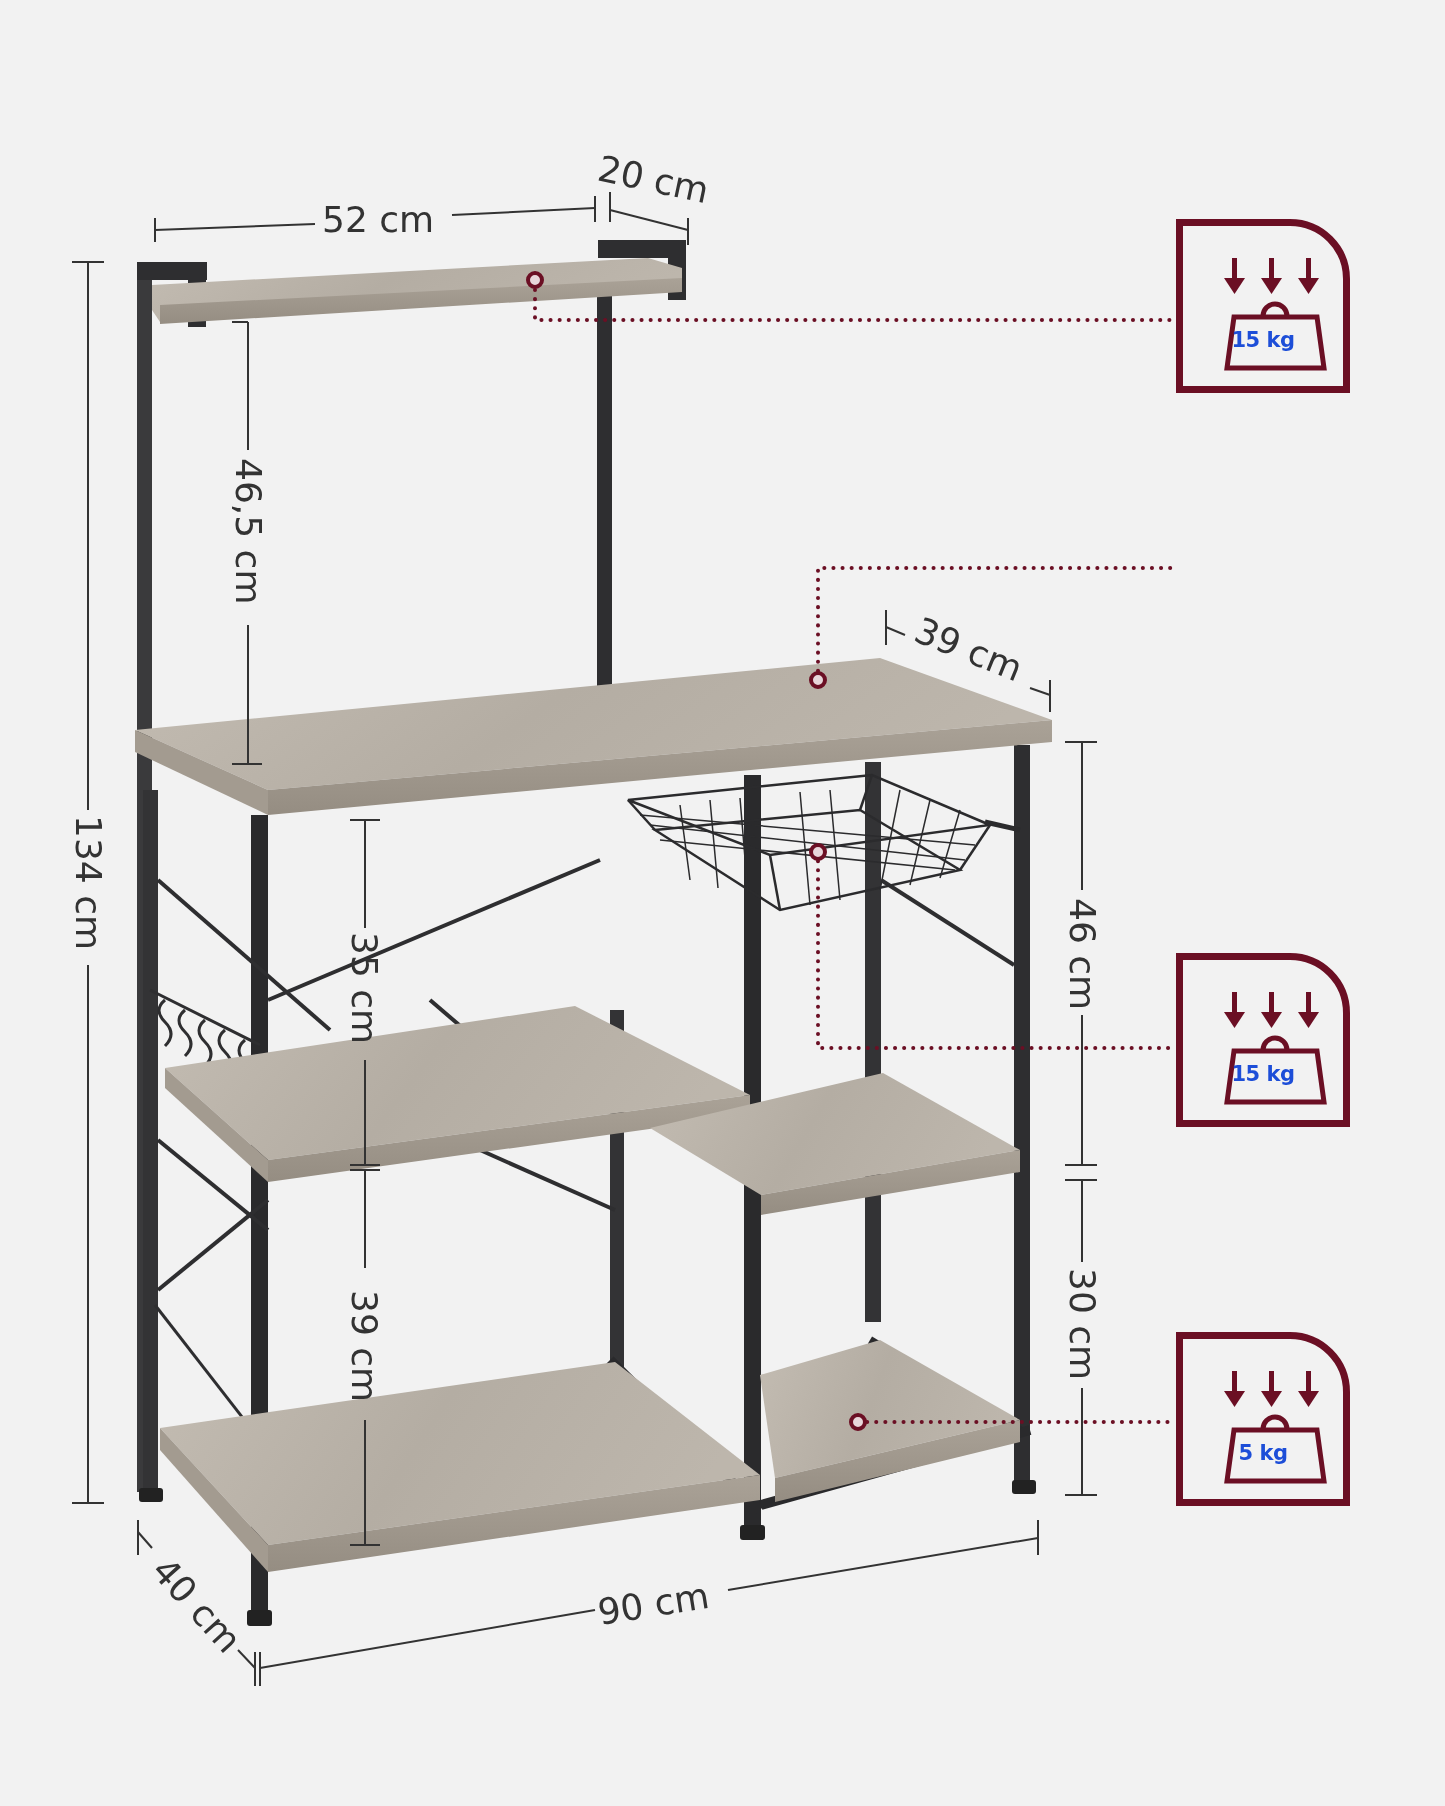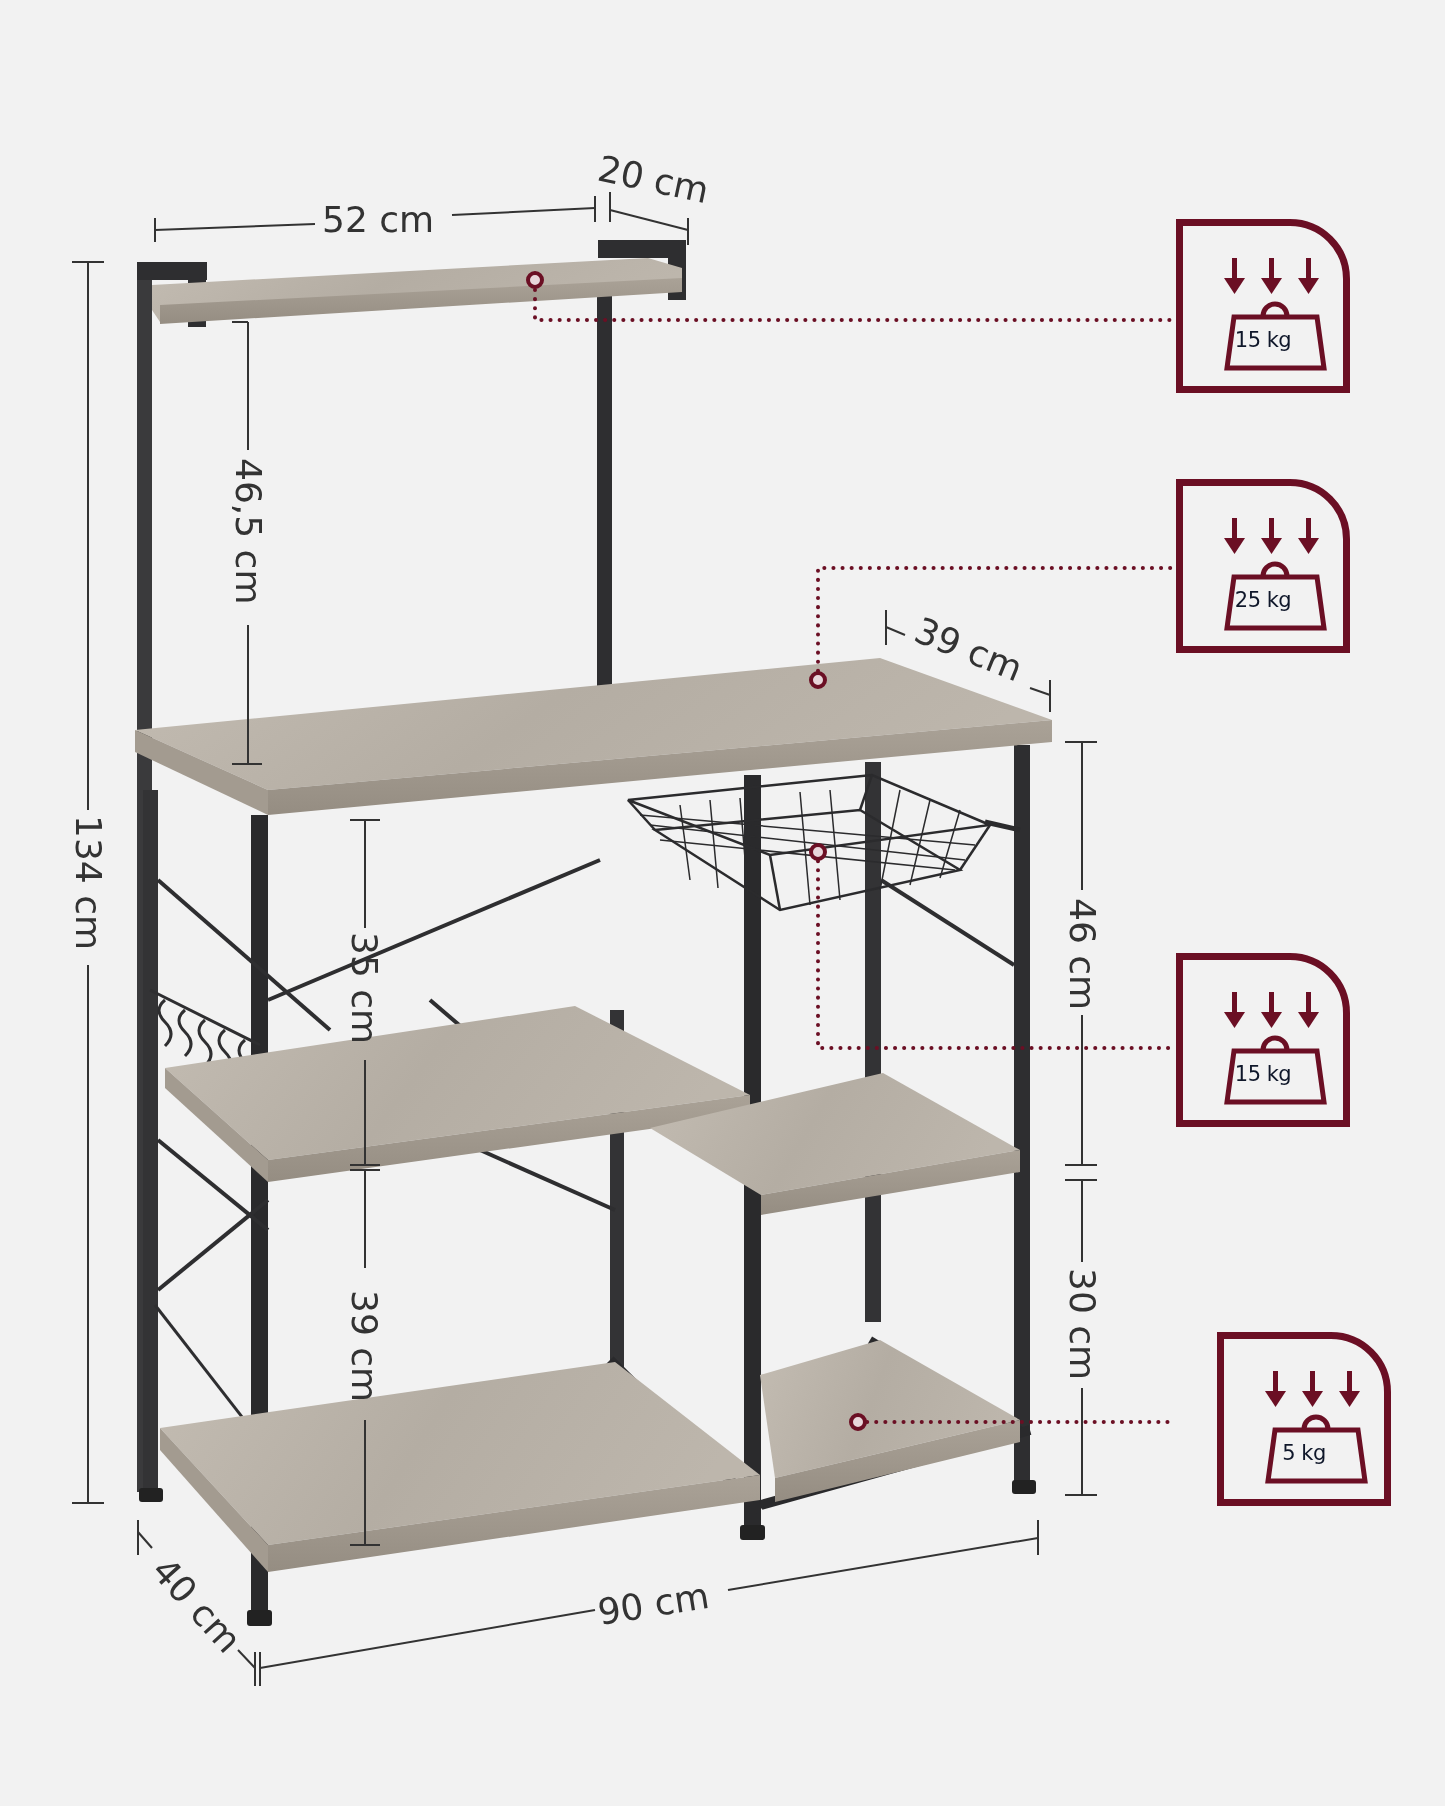--- a/index.html
+++ b/index.html
@@ -4,22 +4,22 @@
 <style>
   html, body { margin:0; padding:0; }
   body { width:1445px; height:1806px; background:#f2f2f2; position:relative; overflow:hidden;
          font-family:"Liberation Sans", sans-serif; }
   #stage { position:absolute; left:0; top:0; width:1313px; height:1806px; }
   .dim-text { font-family:"DejaVu Sans", sans-serif; font-size:36px; fill:#333333; }
   .badge { position:absolute; width:174px; height:174px; box-sizing:border-box;
            border:7px solid #6b0f24; border-top-right-radius:60px; background:#f2f2f2; }
   .badge svg { position:absolute; left:0; top:0; }
   .badge-label { position:absolute; left:0; width:100%; text-align:center; top:102px;
-                 font-family:"DejaVu Sans", sans-serif; font-weight:normal; font-size:21px;
-                 color:#0f172a; letter-spacing:-0.5px; }
+                 font-family:"DejaVu Sans", sans-serif; font-weight:bold; font-size:21px;
+                 color:#1d4ed8; letter-spacing:-0.5px; }
 </style>
 </head>
 <body>
 
 <div id="stage">
 
 <svg width="1445" height="1806" viewBox="0 0 1445 1806" xmlns="http://www.w3.org/2000/svg" style="position:absolute;left:0;top:0;">
   <defs>
     <linearGradient id="woodGrad" x1="0" y1="0" x2="1" y2="0.2">
       <stop offset="0" stop-color="#c3bcb2"></stop>
@@ -219,53 +219,38 @@
           <polygon points="78,52 99,52 88.5,68"></polygon>
       <rect x="123" y="32" width="5" height="24"></rect>
           <polygon points="115,52 136,52 125.5,68"></polygon>
     </g>
     <path d="M80 90 a12 12 0 0 1 24 0" fill="none" stroke="#6b0f24" stroke-width="5"></path>
     <polygon points="51,91 134,91 141,142 44,142" fill="none" stroke="#6b0f24" stroke-width="5"></polygon>
   </svg>
   <div class="badge-label">15 kg</div>
 </div>
 
-<div class="badge" style="left:1176px; top:479px;">
-  <svg width="160" height="160" viewBox="0 0 160 160">
-    <g fill="#6b0f24">
-      <rect x="49" y="32" width="5" height="24"></rect>
-          <polygon points="41,52 62,52 51.5,68"></polygon>
-      <rect x="86" y="32" width="5" height="24"></rect>
-          <polygon points="78,52 99,52 88.5,68"></polygon>
-      <rect x="123" y="32" width="5" height="24"></rect>
-          <polygon points="115,52 136,52 125.5,68"></polygon>
-    </g>
-    <path d="M80 90 a12 12 0 0 1 24 0" fill="none" stroke="#6b0f24" stroke-width="5"></path>
-    <polygon points="51,91 134,91 141,142 44,142" fill="none" stroke="#6b0f24" stroke-width="5"></polygon>
-  </svg>
-  <div class="badge-label">25 kg</div>
-</div>
 
 <div class="badge" style="left:1176px; top:953px;">
   <svg width="160" height="160" viewBox="0 0 160 160">
     <g fill="#6b0f24">
       <rect x="49" y="32" width="5" height="24"></rect>
           <polygon points="41,52 62,52 51.5,68"></polygon>
       <rect x="86" y="32" width="5" height="24"></rect>
           <polygon points="78,52 99,52 88.5,68"></polygon>
       <rect x="123" y="32" width="5" height="24"></rect>
           <polygon points="115,52 136,52 125.5,68"></polygon>
     </g>
     <path d="M80 90 a12 12 0 0 1 24 0" fill="none" stroke="#6b0f24" stroke-width="5"></path>
     <polygon points="51,91 134,91 141,142 44,142" fill="none" stroke="#6b0f24" stroke-width="5"></polygon>
   </svg>
   <div class="badge-label">15 kg</div>
 </div>
 
-<div class="badge" style="left:1176px; top:1332px;margin-left:41px;">
+<div class="badge" style="left:1176px; top:1332px;">
   <svg width="160" height="160" viewBox="0 0 160 160">
     <g fill="#6b0f24">
       <rect x="49" y="32" width="5" height="24"></rect>
           <polygon points="41,52 62,52 51.5,68"></polygon>
       <rect x="86" y="32" width="5" height="24"></rect>
           <polygon points="78,52 99,52 88.5,68"></polygon>
       <rect x="123" y="32" width="5" height="24"></rect>
           <polygon points="115,52 136,52 125.5,68"></polygon>
     </g>
     <path d="M80 90 a12 12 0 0 1 24 0" fill="none" stroke="#6b0f24" stroke-width="5"></path>

